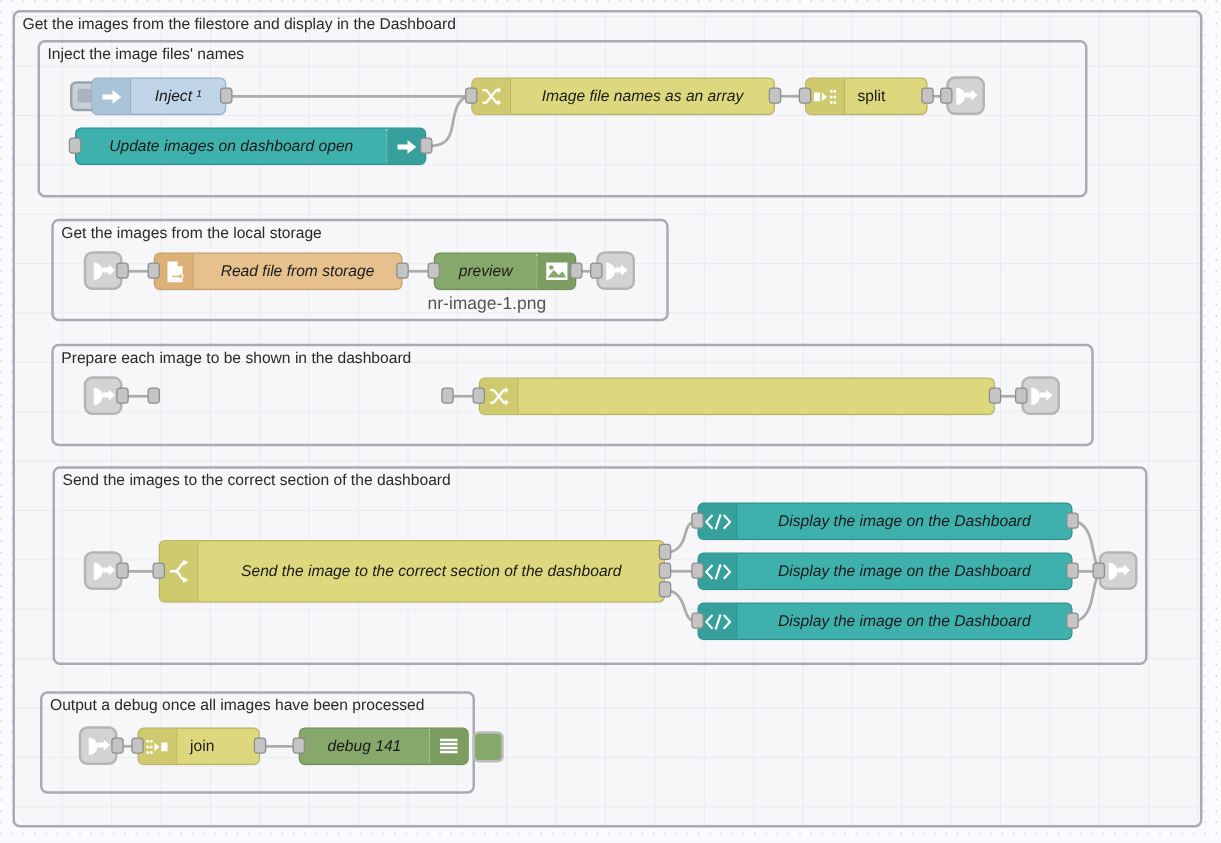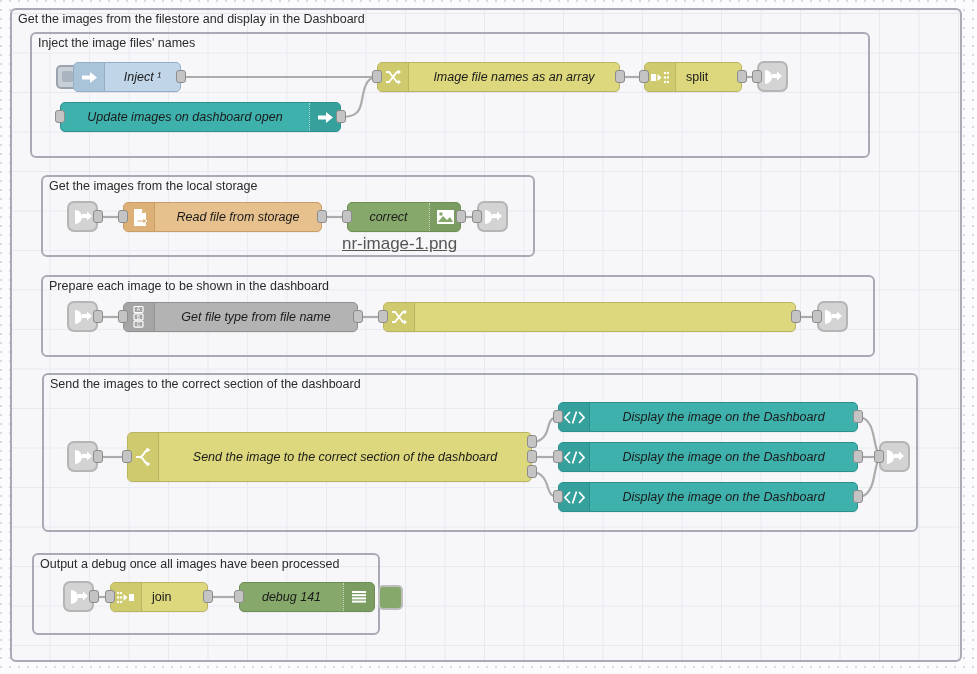--- a/index.html
+++ b/index.html
@@ -145,24 +145,23 @@
     box-sizing:border-box;
   }
 
   
   svg.wires{position:absolute;inset:0;pointer-events:none;}
   svg.wires path{fill:none;stroke:#999;stroke-width:2.2;}
 
   
   .caption{
     position:absolute;
-    font-size:17px;
+    font-size:14px;
     color:#555;
     white-space:nowrap;
-    text-decoration:underline;
   }
 
   .ico svg{display:block;}
 </style>
 </head>
 <body>
 
 <div id="canvas">
 
   <div class="gridfill" style="left:11px;top:9px;width:950px;height:652px;"></div>
@@ -309,21 +308,21 @@
         <path d="M10 0v4h4z" fill="#dcb077"></path>
         <path d="M5 11h6v-2l4 3-4 3v-2H5z" fill="#dcb077" stroke="#fff" stroke-width="1"></path>
       </svg>
     </div>
     <div class="label center">Read file from storage</div>
   </div>
   <div class="port" style="left:118px;top:210px;"></div>
   <div class="port" style="left:317px;top:210px;"></div>
 
   <div class="node n-green" style="left:347px;top:202px;width:114px;">
-    <div class="label center">correct</div>
+    <div class="label center">preview</div>
     <div class="icon-box right ico">
       <svg width="19" height="16" viewBox="0 0 19 16">
         <rect x="0.5" y="0.5" width="18" height="15" fill="#fff" stroke="#7b9d61"></rect>
         <circle cx="5" cy="5" r="1.8" fill="#86a96b"></circle>
         <path d="M2 13l5-6 4 4 3-3 3 5z" fill="#86a96b"></path>
       </svg>
     </div>
   </div>
   <div class="port" style="left:342px;top:210px;"></div>
   <div class="port" style="left:456px;top:210px;"></div>
@@ -338,33 +337,20 @@
   <div class="port" style="left:472px;top:210px;"></div>
 
   <div class="linknode" style="left:67px;top:301px;">
     <svg width="20" height="18" viewBox="0 0 20 18">
       <path d="M2 2a7 7 0 0 1 0 14z" fill="#fff"></path>
       <path d="M9 6h5V3.5L19 8l-5 4.5V10H9z" fill="#fff"></path>
     </svg>
   </div>
   <div class="port" style="left:93px;top:310px;"></div>
 
-  <div class="node n-grey" style="left:123px;top:302px;width:235px;">
-    <div class="icon-box ico">
-      <svg width="14" height="22" viewBox="0 0 14 22">
-        <rect x="2" y="0.5" width="9" height="6" rx="1" fill="none" stroke="#fff" stroke-width="1.2"></rect>
-        <rect x="2" y="7.8" width="9" height="6" rx="1" fill="none" stroke="#fff" stroke-width="1.2"></rect>
-        <rect x="2" y="15.1" width="9" height="6" rx="1" fill="none" stroke="#fff" stroke-width="1.2"></rect>
-        <text x="6.5" y="5.3" font-size="5" fill="#fff" text-anchor="middle" font-family="sans-serif">A</text>
-        <text x="6.5" y="12.6" font-size="5" fill="#fff" text-anchor="middle" font-family="sans-serif">B</text>
-        <text x="6.5" y="19.9" font-size="5" fill="#fff" text-anchor="middle" font-family="sans-serif">C</text>
-      </svg>
-    </div>
-    <div class="label center">Get file type from file name</div>
-  </div>
   <div class="port" style="left:118px;top:310px;"></div>
   <div class="port" style="left:353px;top:310px;"></div>
 
   <div class="node n-yellow" style="left:383px;top:302px;width:413px;">
     <div class="icon-box ico">
       <svg width="17" height="16" viewBox="0 0 17 16">
         <path d="M1 3h3l8 10h3M1 13h3l8-10h3" stroke="#fff" stroke-width="1.8" fill="none"></path>
         <path d="M13 0.5l3 2.5-3 2.5z" fill="#fff"></path>
           <path d="M13 10.5l3 2.5-3 2.5z" fill="#fff"></path>
       </svg>

